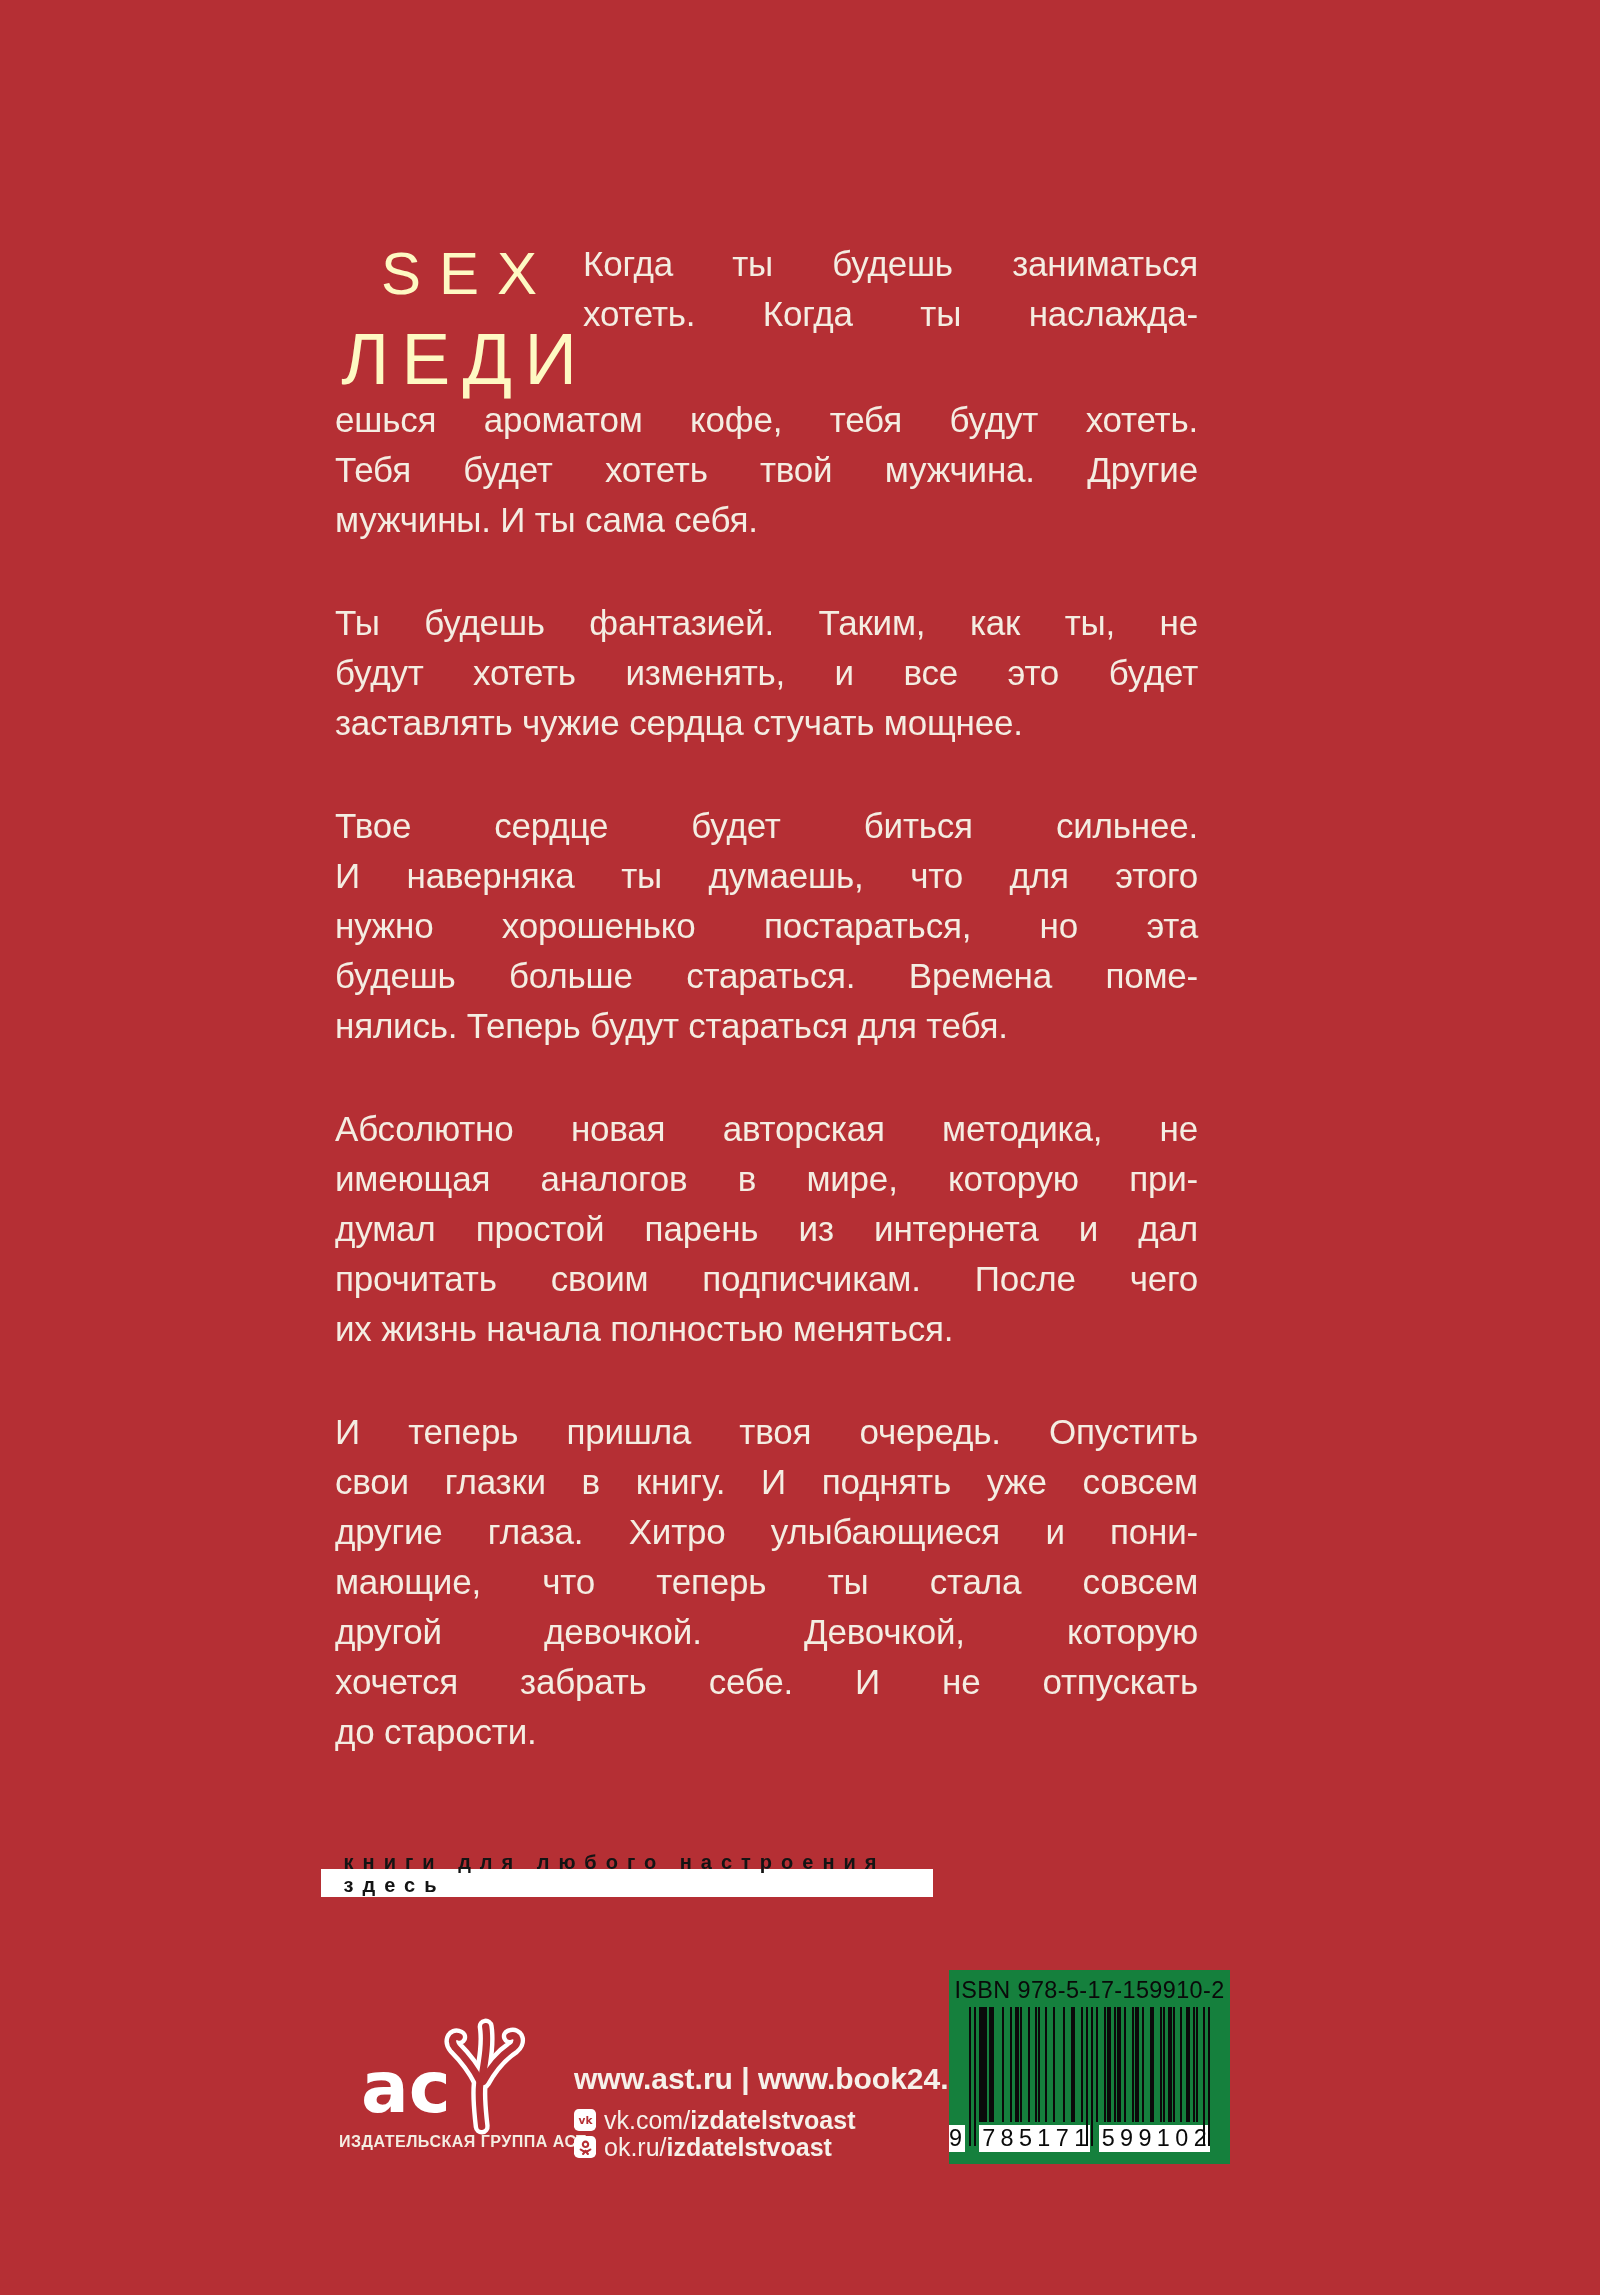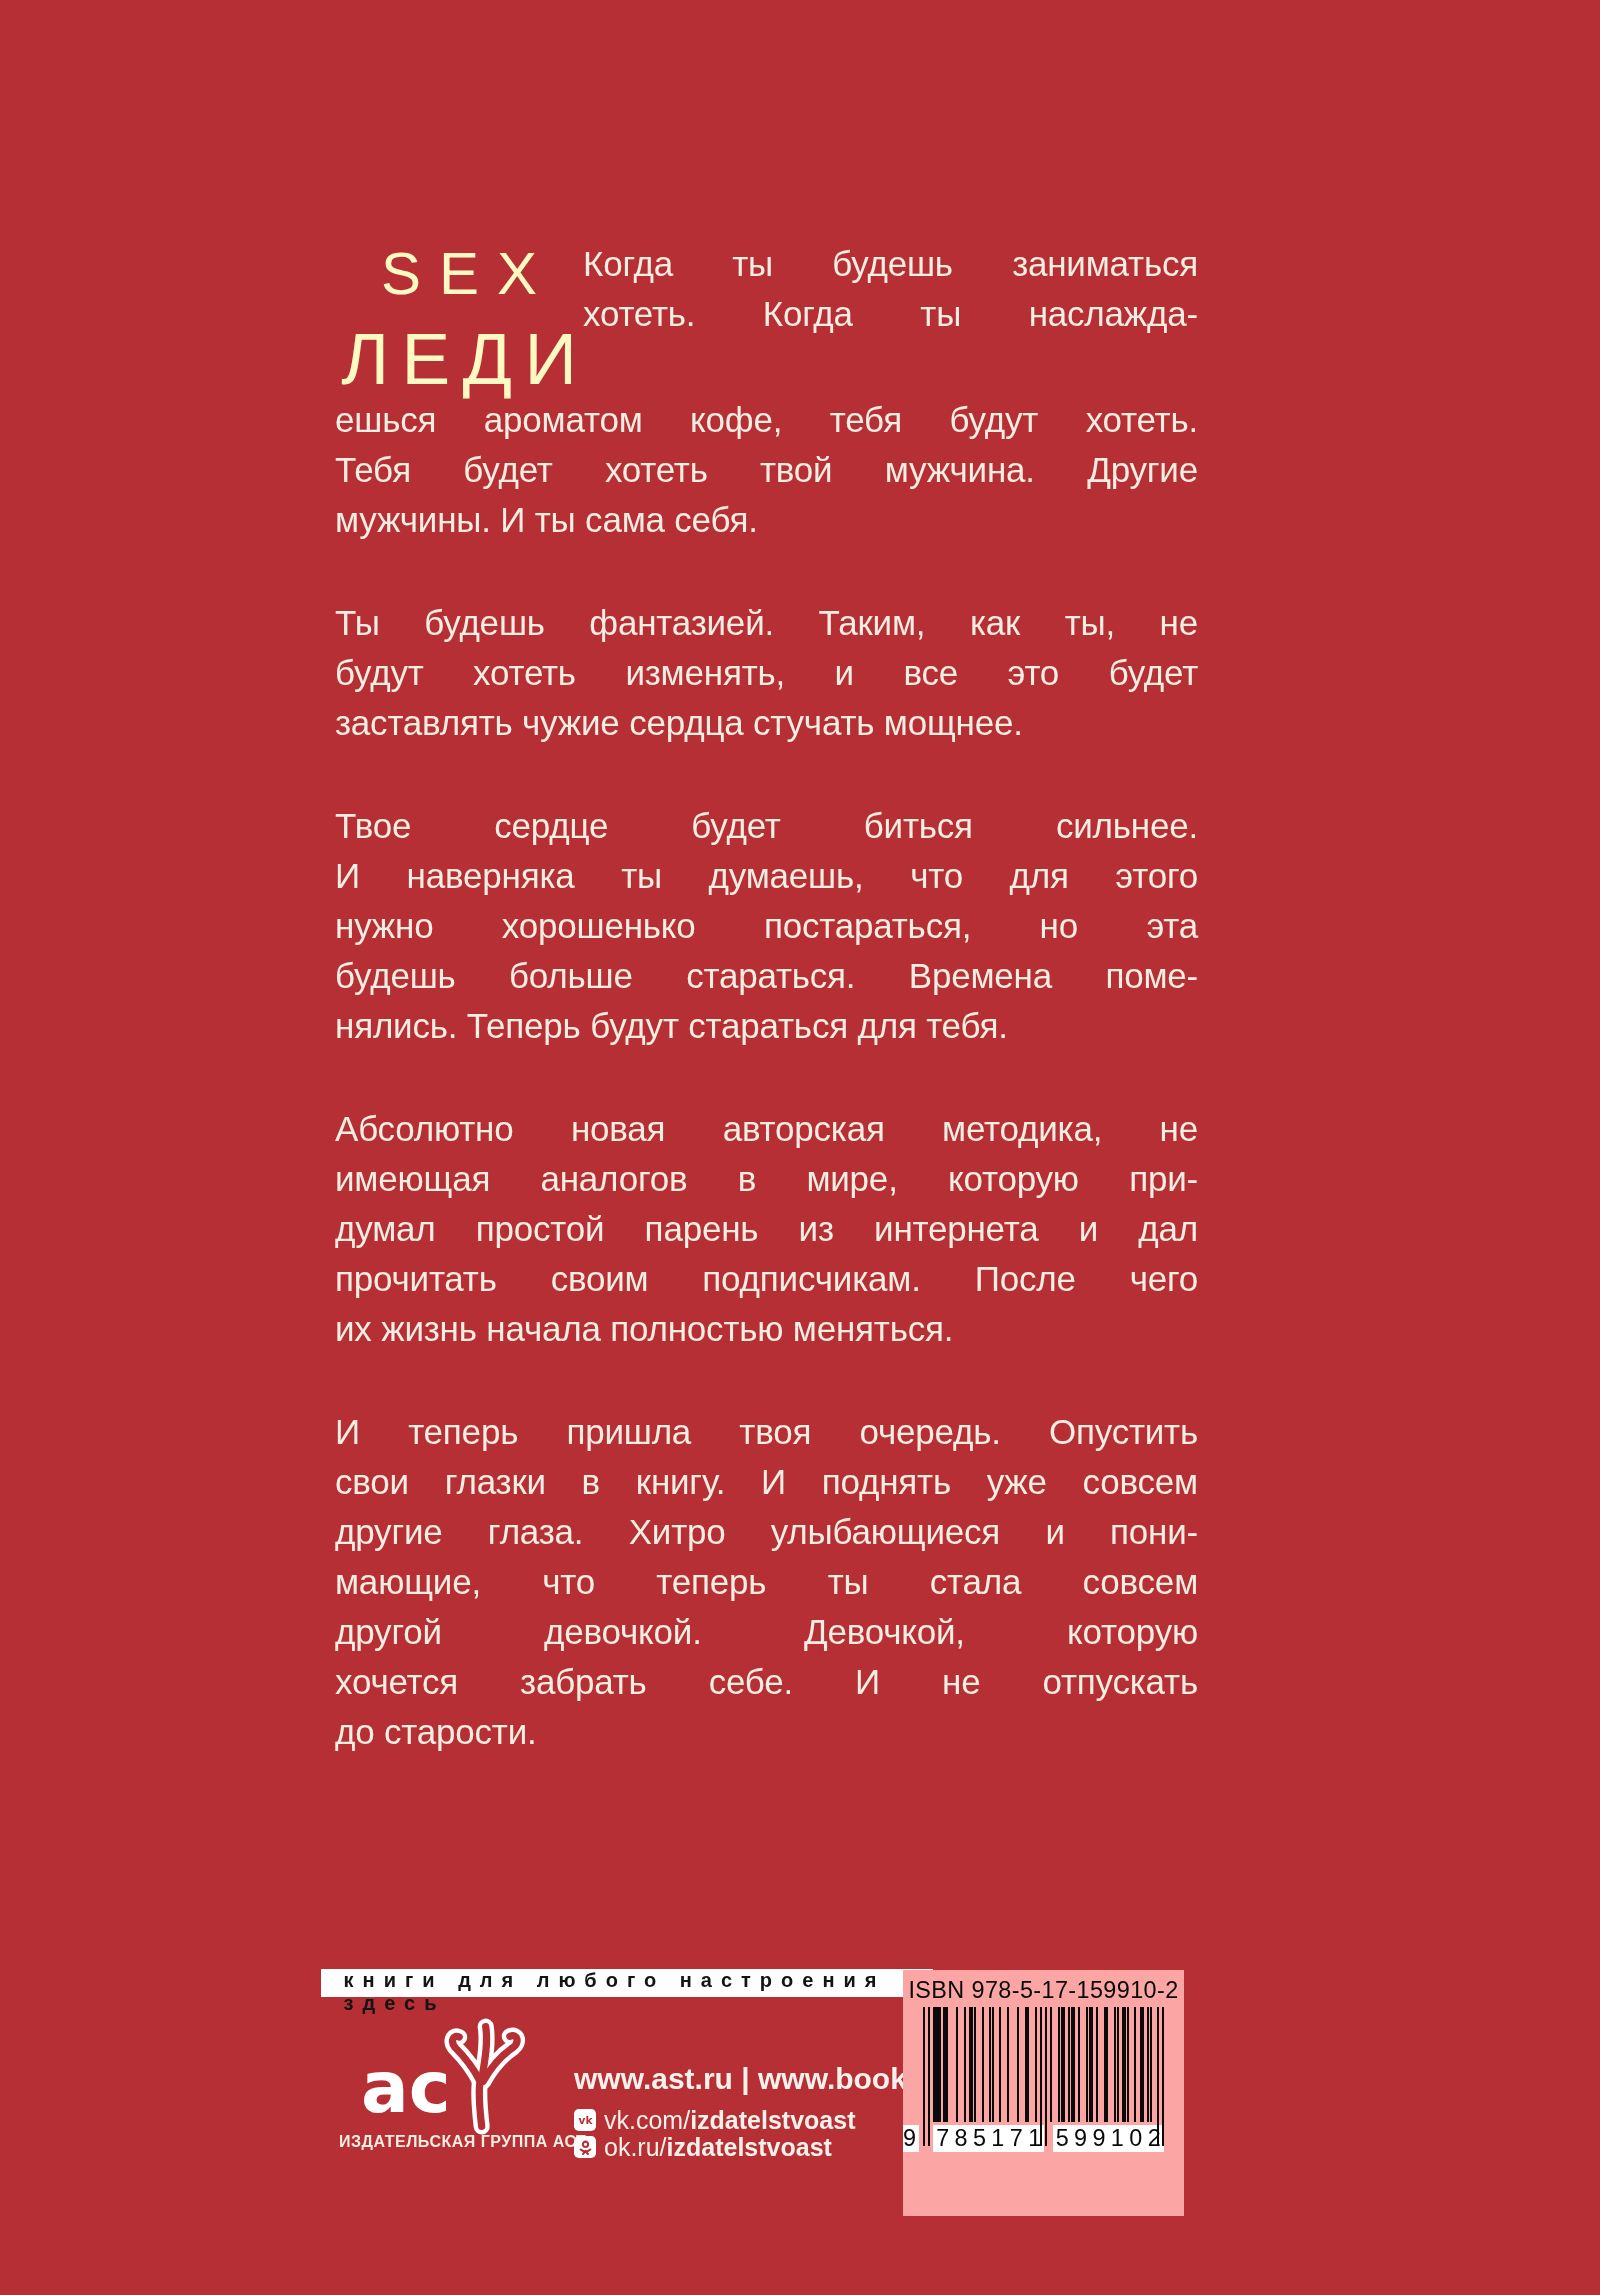--- a/index.html
+++ b/index.html
@@ -42,23 +42,23 @@
     font-size:60px;letter-spacing:0.30em;margin-right:-0.30em;
     margin-top:4.8px;
   }
   .sexlady .l2{
     font-size:73px;letter-spacing:0.17em;margin-right:-0.17em;
     margin-top:18px;
   }
 
   
   .mood-bar{
-    position:absolute;left:321px;top:1969px;width:612px;height:28px;
+    position:absolute;left:321px;top:1869px;width:612px;height:28px;
     background:#ffffff;color:#141414;
-    display:flex;align-items:flex-start;
+    display:flex;align-items:flex-end;
     font-size:20px;font-weight:bold;letter-spacing:0.45em;
     padding-left:0;
   }
   .mood-bar span{margin-left:22.6px;}
 
   
   .ast-logo{position:absolute;left:361px;top:2012px;width:177px;height:125px;}
   .ast-caption{
     position:absolute;left:339px;top:2133px;width:210px;
     color:#f4ede2;font-size:16px;font-weight:bold;letter-spacing:0.5px;
@@ -72,22 +72,22 @@
   .social-row{display:flex;align-items:center;height:24px;margin-top:3.2px;font-size:25px;}
   .social-row .sicon{
     width:22px;height:22px;border-radius:4.8px;background:#ffffff;
     display:flex;align-items:center;justify-content:center;
     margin-right:8px;flex:0 0 22px;
   }
   .social-row .acct{font-weight:bold;}
 
   
   .isbn-box{
-    position:absolute;left:903px;top:1970px;width:281px;height:246px;
-    background:#fca5a5;color:#000;
+    position:absolute;left:949px;top:1970px;width:281px;height:194px;
+    background:#15803d;color:#000;
   }
   .isbn-label{
     margin-top:7.3px;text-align:center;
     font-size:23.4px;letter-spacing:0.4px;color:#0a0a0a;
   }
   .barcode{position:relative;width:242px;height:153px;margin:2.4px auto 0;}
   .bc-bar{position:absolute;top:0;background:#0a0a0a;}
   .bc-num{
     position:absolute;top:118px;height:27.4px;
     font-size:23.4px;color:#0a0a0a;background:#ffffff;

